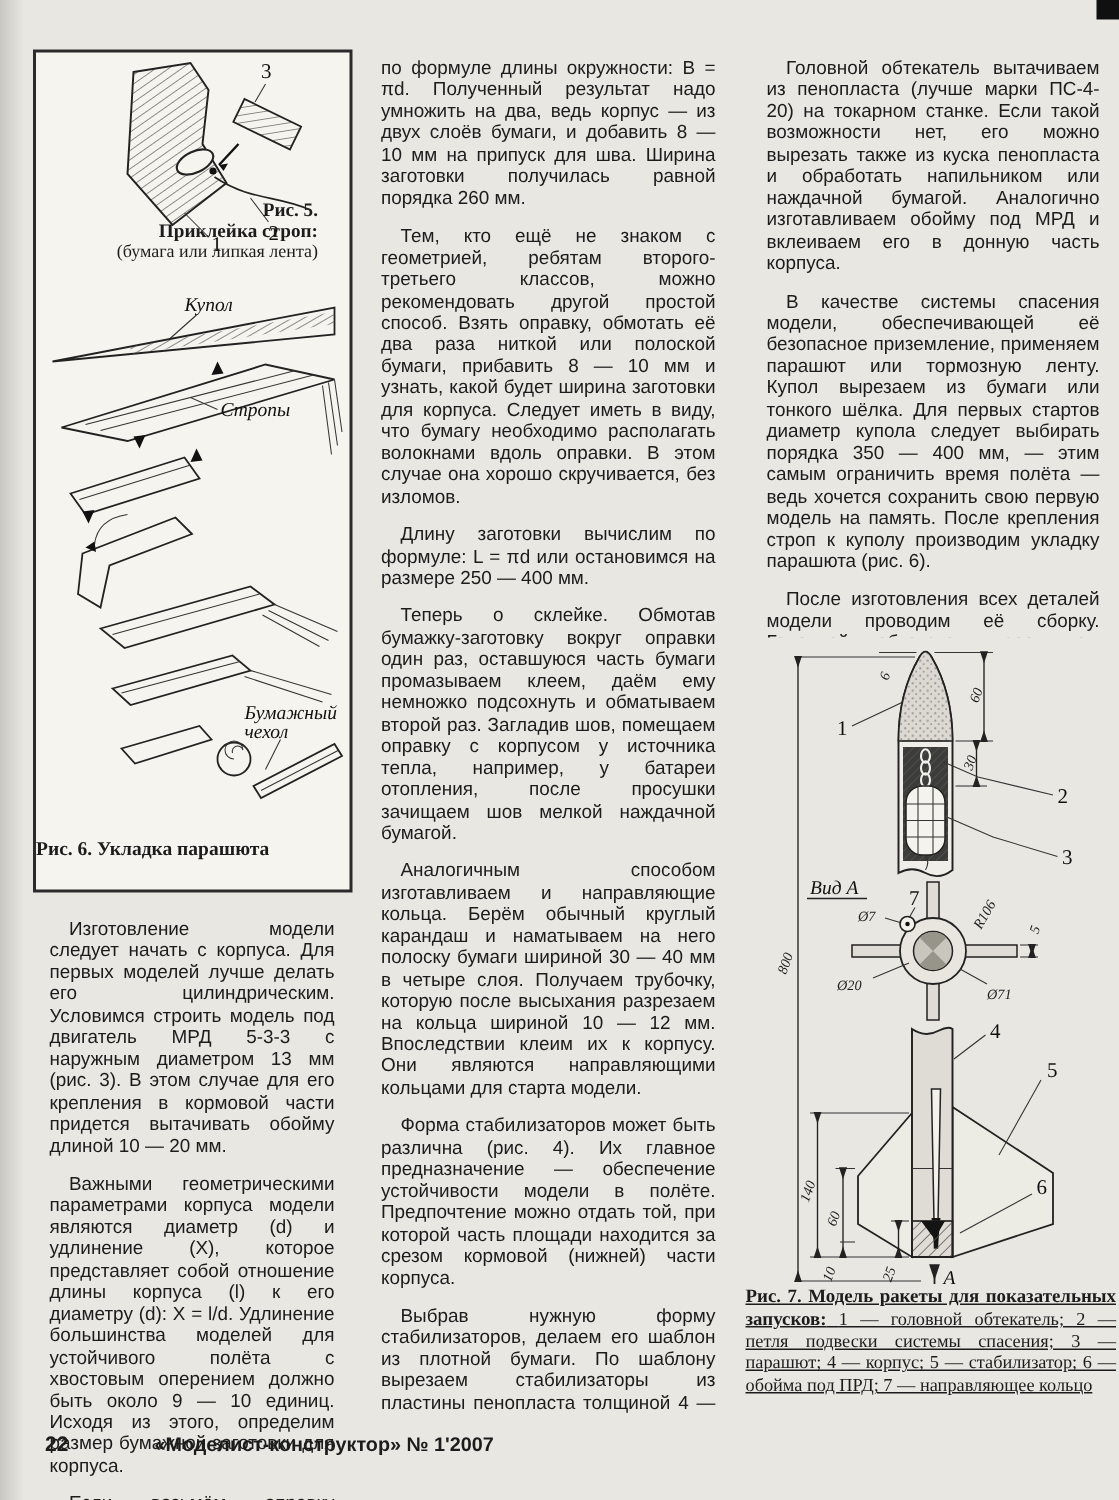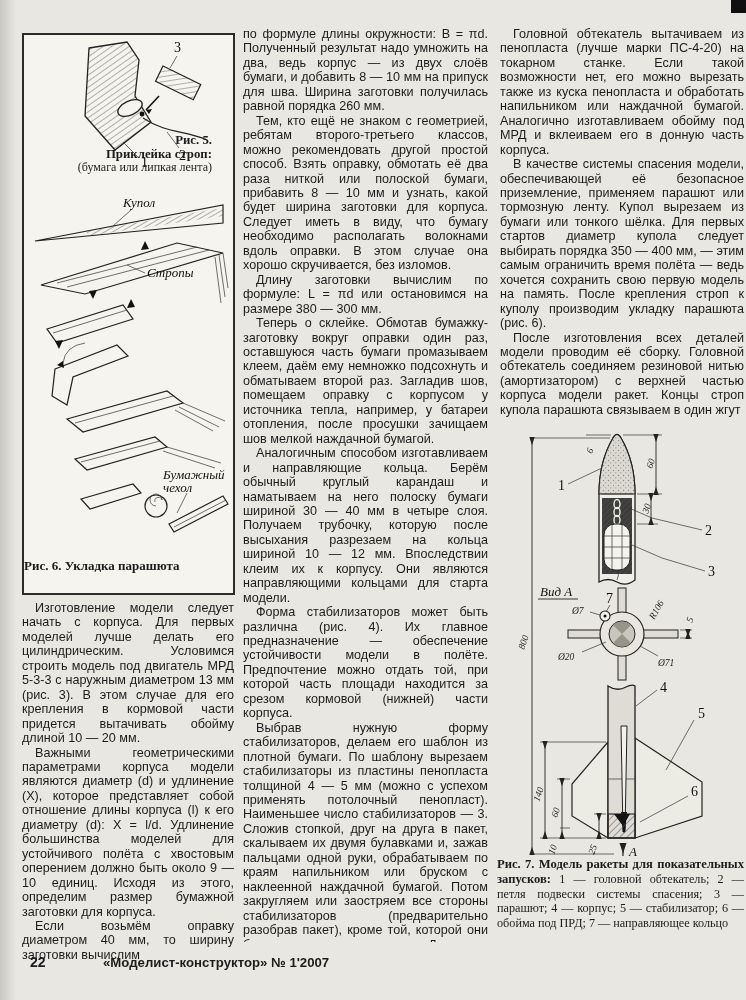--- a/index.html
+++ b/index.html
@@ -2,32 +2,32 @@
 <html><head>
 <meta charset="utf-8">
 <style>
   html,body{margin:0;padding:0;}
   #page{position:relative;width:746px;height:1000px;background:#e8e7e2;overflow:hidden;
         font-family:"Liberation Sans",sans-serif;color:#1c1c1c;}
   #edge-shade{position:absolute;left:0;top:0;width:16px;height:1000px;
         background:linear-gradient(90deg,#c8c7c2,#e8e7e2);}
   #corner-mark{position:absolute;right:0;top:0;width:15px;height:13px;background:#101010;}
   .col{position:absolute;text-align:justify;font-size:12.6px;line-height:14.45px;}
-  .col p{margin:0;text-indent:13px;}
+  .col p{margin:11px;text-indent:13px;}
   .col p.noindent{text-indent:0;}
   #figbox{position:absolute;left:22px;top:33px;width:209px;height:558px;
         border:2px solid #2b2b2b;background:#f5f4ee;}
   .capline{font-family:"Liberation Serif",serif;}
   #fig5-caption{position:absolute;right:21px;top:99px;width:192px;text-align:right;
         font-size:12px;line-height:13.6px;}
   #fig5-caption .b{font-weight:bold;font-size:12.8px;}
   #fig6-caption{position:absolute;left:0;top:523px;width:100%;text-align:left;
         font-family:"Liberation Serif",serif;font-weight:bold;font-size:13px;}
   #fig7-caption{position:absolute;left:497px;top:857px;width:247px;
-        font-family:"Liberation Serif",serif;font-size:12.2px;line-height:14.8px;text-align:justify;}
+        font-family:"Liberation Serif",serif;font-size:12.2px;line-height:14.8px;text-align:justify;text-decoration:underline;}
   #fig7-caption .b{font-weight:bold;font-size:12.6px;}
   #footer{position:absolute;left:0px;top:954px;width:626px;height:22px;font-weight:bold;}
   #footer .pn{position:absolute;left:30px;top:0;font-size:14px;}
   #footer .jn{position:absolute;left:103px;top:1px;font-size:13.2px;}
   svg{display:block;}
   .ink{stroke:#222;fill:none;stroke-width:1.1;}
   .dim{font:italic 9.5px "Liberation Serif",serif;fill:#1e1e1e;}
   .part{font:14px "Liberation Serif",serif;fill:#101010;}
   .lbl{font:italic 13px "Liberation Serif",serif;fill:#101010;}
   .thin{stroke:#333;stroke-width:0.7;fill:none;}
@@ -134,21 +134,21 @@
 
   <div class="col" style="left:22px;top:601px;width:212px;">
     <p>Изготовление модели следует начать с корпуса. Для первых моделей лучше делать его цилиндрическим. Условимся строить модель под двигатель МРД 5-3-3 с наружным диаметром 13 мм (рис. 3). В этом случае для его крепления в кормовой части придется вытачивать обойму длиной 10 — 20 мм.</p>
     <p>Важными геометрическими параметрами корпуса модели являются диаметр (d) и удлинение (X), которое представляет собой отношение длины корпуса (l) к его диаметру (d): X = l/d. Удлинение большинства моделей для устойчивого полёта с хвостовым оперением должно быть около 9 — 10 единиц. Исходя из этого, определим размер бумажной заготовки для корпуса.</p>
     <p>Если возьмём оправку диаметром 40 мм, то ширину заготовки вычислим</p>
   </div>
 
   <div class="col" style="left:243px;top:27px;width:245px;height:915px;overflow:hidden;">
     <p class="noindent">по формуле длины окружности: B = πd. Полученный результат надо умножить на два, ведь корпус — из двух слоёв бумаги, и добавить 8 — 10 мм на припуск для шва. Ширина заготовки получилась равной порядка 260 мм.</p>
     <p>Тем, кто ещё не знаком с геометрией, ребятам второго-третьего классов, можно рекомендовать другой простой способ. Взять оправку, обмотать её два раза ниткой или полоской бумаги, прибавить 8 — 10 мм и узнать, какой будет ширина заготовки для корпуса. Следует иметь в виду, что бумагу необходимо располагать волокнами вдоль оправки. В этом случае она хорошо скручивается, без изломов.</p>
-    <p>Длину заготовки вычислим по формуле: L = πd или остановимся на размере 380 — 300 мм.</p>
+    <p>Длину заготовки вычислим по формуле: L = πd или остановимся на размере 250 — 400 мм.</p>
     <p>Теперь о склейке. Обмотав бумажку-заготовку вокруг оправки один раз, оставшуюся часть бумаги промазываем клеем, даём ему немножко подсохнуть и обматываем второй раз. Загладив шов, помещаем оправку с корпусом у источника тепла, например, у батареи отопления, после просушки зачищаем шов мелкой наждачной бумагой.</p>
     <p>Аналогичным способом изготавливаем и направляющие кольца. Берём обычный круглый карандаш и наматываем на него полоску бумаги шириной 30 — 40 мм в четыре слоя. Получаем трубочку, которую после высыхания разрезаем на кольца шириной 10 — 12 мм. Впоследствии клеим их к корпусу. Они являются направляющими кольцами для старта модели.</p>
     <p>Форма стабилизаторов может быть различна (рис. 4). Их главное предназначение — обеспечение устойчивости модели в полёте. Предпочтение можно отдать той, при которой часть площади находится за срезом кормовой (нижней) части корпуса.</p>
     <p>Выбрав нужную форму стабилизаторов, делаем его шаблон из плотной бумаги. По шаблону вырезаем стабилизаторы из пластины пенопласта толщиной 4 — 5 мм (можно с успехом применять потолочный пенопласт). Наименьшее число стабилизаторов — 3. Сложив стопкой, друг на друга в пакет, скалываем их двумя булавками и, зажав пальцами одной руки, обрабатываем по краям напильником или бруском с наклеенной наждачной бумагой. Потом закругляем или заостряем все стороны стабилизаторов (предварительно разобрав пакет), кроме той, которой они будут крепиться к корпусу. Далее — клеим стабилизаторы на ПВА в донной части корпуса и покрываем боковые стороны клеем ПВА — он сглаживает поры пенопласта.</p>
   </div>
 
   <div class="col" style="left:500px;top:27px;width:244px;height:398px;overflow:hidden;">
     <p>Головной обтекатель вытачиваем из пенопласта (лучше марки ПС-4-20) на токарном станке. Если такой возможности нет, его можно вырезать также из куска пенопласта и обработать напильником или наждачной бумагой. Аналогично изготавливаем обойму под МРД и вклеиваем его в донную часть корпуса.</p>
     <p>В качестве системы спасения модели, обеспечивающей её безопасное приземление, применяем парашют или тормозную ленту. Купол вырезаем из бумаги или тонкого шёлка. Для первых стартов диаметр купола следует выбирать порядка 350 — 400 мм, — этим самым ограничить время полёта — ведь хочется сохранить свою первую модель на память. После крепления строп к куполу производим укладку парашюта (рис. 6).</p>
     <p>После изготовления всех деталей модели проводим её сборку. Головной обтекатель соединяем резиновой нитью (амортизатором) с верхней частью корпуса модели ракет. Концы строп купола парашюта связываем в один жгут</p>

